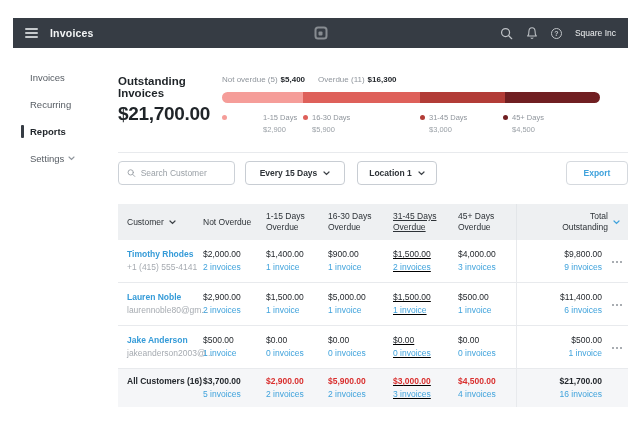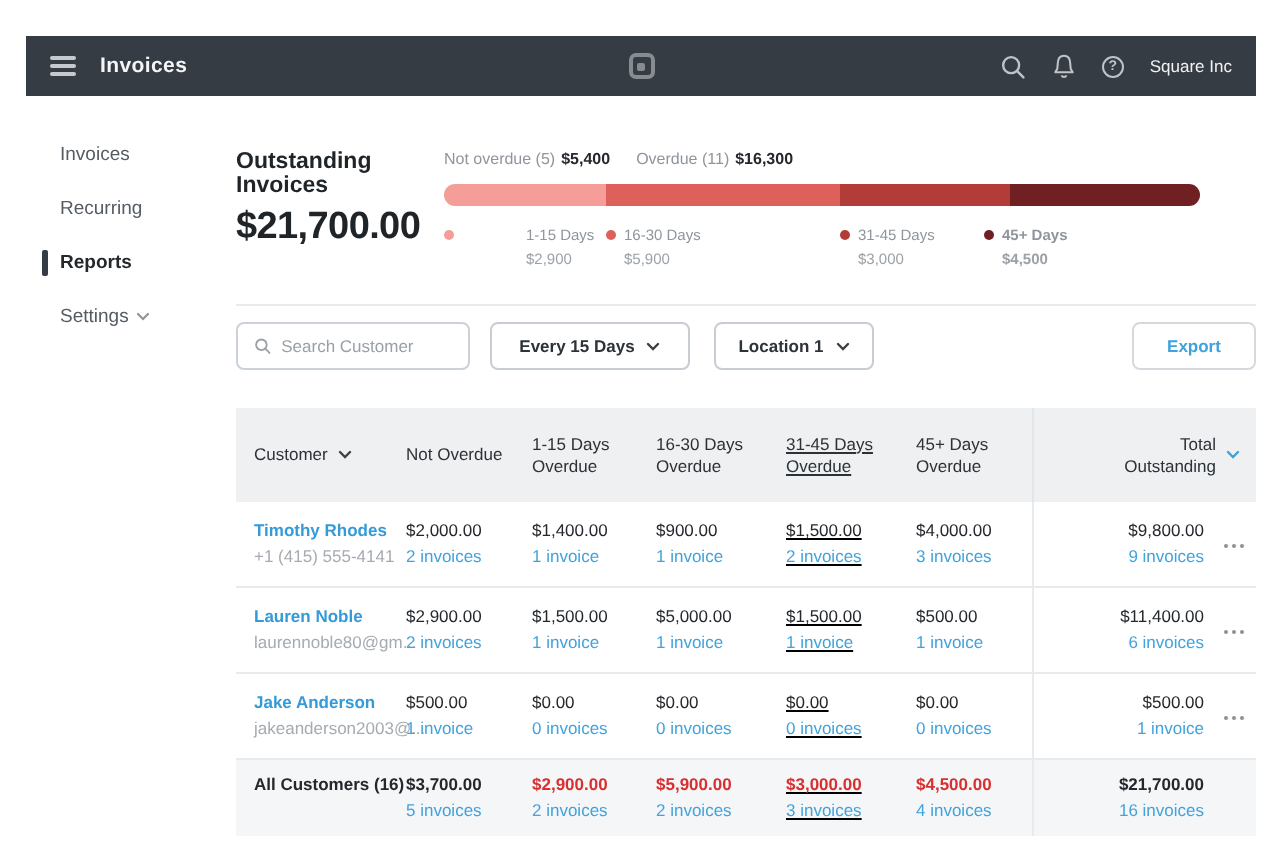--- a/index.html
+++ b/index.html
@@ -47,21 +47,21 @@
   .search-box { width:117px; height:24px; border:1px solid #ccd1d7; border-radius:4px; display:flex; align-items:center; padding:0 8px; gap:5px; background:#fff; }
   .search-box input { border:none; outline:none; width:100%; font-size:8.5px; color:#2e3338; font-family:"Liberation Sans", sans-serif; }
   .search-box input::placeholder { color:#9aa0a6; }
   .dropdown { height:24px; border:1px solid #c8cdd3; border-radius:4px; display:flex; align-items:center; justify-content:center; gap:6px; font-size:8.5px; color:#2e3338; font-weight:600; cursor:pointer; background:#fff; }
   .dd-period { width:100px; margin-left:10px; }
   .dd-location { width:80px; margin-left:12px; }
   .export-btn { margin-left:auto; width:62px; height:24px; border:1px solid #d5d9de; border-radius:4px; display:flex; align-items:center; justify-content:center; font-size:8.5px; font-weight:600; color:#3fa2dc; background:#fff; cursor:pointer; }
 
   
   .table { margin-top:19px; font-size:8.5px; }
-  .t-head { display:flex; background:#eef0f2; height:47px; }
+  .t-head { display:flex; background:#eef0f2; height:36px; }
   .th { display:flex; align-items:center; color:#2d3237; font-weight:500; line-height:11px; }
   .c0 { width:85px; } .c1 { width:63px; } .c2 { width:62px; } .c3 { width:65px; } .c4 { width:65px;text-decoration:underline; } .c5 { width:58px; } .c6 { width:112px; }
   .th.c0 { padding-left:9px; gap:5px; cursor:pointer; }
   .th.c2,.th.c3,.th.c4,.th.c5 { padding-right:14px; }
   .th.c6 { border-left:1px solid #e3e6e9; justify-content:flex-end; padding-right:8px; gap:5px; cursor:pointer; }
   .th-total { text-align:right; width:52px; }
   .chev-dark { color:#3c4146; } .chev-blue { color:#3fa2dc; } .chev-grey { color:#8f959c; }
   .t-row { display:flex; height:43px; border-bottom:1px solid #e8eaed; position:relative; }
   .td { padding-top:8px; }
   .td .amount { color:#24282d; line-height:13px; }
@@ -160,21 +160,21 @@
                   <span class="legend-value">$5,900</span>
                 </span>
               </div>
               <div class="legend-item" style="left: 198px;">
                 <span class="legend-dot" style="background:#b23c37"></span>
                 <span>
                   <span class="legend-label">31-45 Days</span>
                   <span class="legend-value">$3,000</span>
                 </span>
               </div>
-              <div class="legend-item" style="left: 270px; font-weight: bold;">
+              <div class="legend-item" style="left: 281px;">
                 <span class="legend-dot" style="background:#701f22"></span>
                 <span>
                   <span class="legend-label">45+ Days</span>
                   <span class="legend-value">$4,500</span>
                 </span>
               </div>
             </div>
         </div>
       </div>
 

